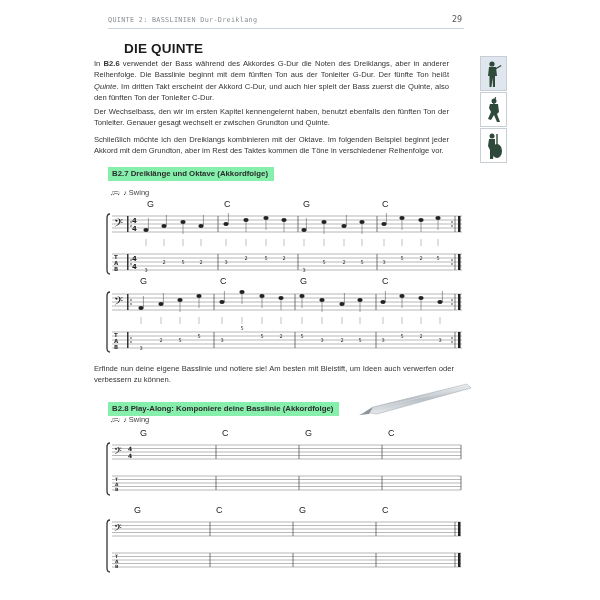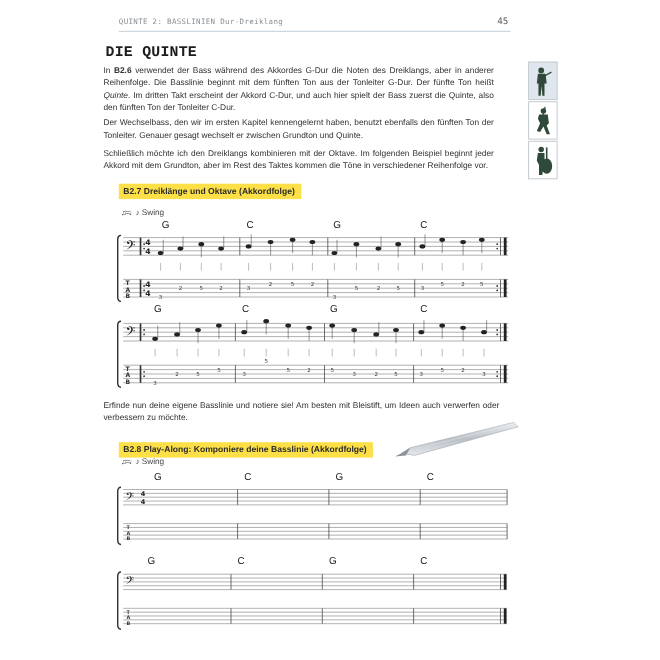--- a/index.html
+++ b/index.html
@@ -1,38 +1,38 @@
 <!DOCTYPE html>
 <html><head>
 <meta charset="utf-8">
 <style>
   html,body{margin:0;padding:0;}
   body{width:600px;height:600px;background:#fff;position:relative;overflow:hidden;font-family:"DejaVu Sans","Liberation Sans",sans-serif;color:#2a2a2a;}
   .abs{position:absolute;}
   .running-head{left:108px;top:16px;width:355px;font-family:"DejaVu Sans Mono","Liberation Mono",monospace;font-size:6.8px;color:#8a8f93;letter-spacing:0.3px;}
   .page-num{left:452px;top:15px;font-size:8px;color:#555;}
   .head-rule{left:108px;top:28px;width:356px;height:1px;background:#c9d3da;}
-  .h1{left:96px;top:41px;font-family:Liberation Mono, monospace;font-weight:bold;font-size:13.5px;color:#1c1c1c;letter-spacing:0.2px;}
+  .h1{left:124px;top:41px;font-family:Liberation Sans, sans-serif;font-weight:bold;font-size:13.5px;color:#1c1c1c;letter-spacing:0.2px;}
   .para{left:94px;width:355px;font-family:Liberation Sans, sans-serif;font-size:7.6px;line-height:11.3px;color:#333;text-align:justify;}
   .para b{font-weight:bold;}
   .para i{font-style:italic;}
-  .ex-head{left:108px;height:14px;background:#fde047;padding:0 6px 0 4px;font-family:"Liberation Sans",sans-serif;font-weight:bold;font-size:7.8px;line-height:14px;color:#2b2b2b;}
+  .ex-head{left:108px;height:14px;background:#86efac;padding:0 6px 0 4px;font-family:"Liberation Sans",sans-serif;font-weight:bold;font-size:7.8px;line-height:14px;color:#2b2b2b;}
   .swing{font-family:"Liberation Sans",sans-serif;font-size:7.5px;color:#444;}
   .swing .glyph{font-size:7px;color:#333;letter-spacing:-1px;margin-right:3px;}
   .chord{font-family:"Liberation Sans",sans-serif;font-size:9px;color:#222;}
   .side-icons{left:480px;top:56px;width:27px;}
   .side-box{width:25px;height:33px;border:1px solid #c8cfd4;margin-bottom:1px;display:flex;align-items:center;justify-content:center;}
   .side-box.active{background:#dfe6ee;}
   svg{display:block;}
 </style>
 </head>
 <body>
 
 <div class="abs running-head">QUINTE 2: BASSLINIEN Dur-Dreiklang</div>
-<div class="abs page-num">45</div>
+<div class="abs page-num">29</div>
 <div class="abs head-rule"></div>
 
 <div class="abs h1">DIE QUINTE</div>
 
 <div class="abs para" style="top:58px;"><span>In </span><b>B2.6</b><span> verwendet der Bass während des Akkordes G-Dur die Noten des Dreiklangs, aber in anderer Reihenfolge. Die Basslinie beginnt mit dem fünften Ton aus der Tonleiter G-Dur. Der fünfte Ton heißt </span><i>Quinte</i><span>. Im dritten Takt erscheint der Akkord C-Dur, und auch hier spielt der Bass zuerst die Quinte, also den fünften Ton der Tonleiter C-Dur.</span></div>
 
 <div class="abs para" style="top:106px;">Der Wechselbass, den wir im ersten Kapitel kennengelernt haben, benutzt ebenfalls den fünften Ton der Tonleiter. Genauer gesagt wechselt er zwischen Grundton und Quinte.</div>
 
 <div class="abs para" style="top:134px;">Schließlich möchte ich den Dreiklangs kombinieren mit der Oktave. Im folgenden Beispiel beginnt jeder Akkord mit dem Grundton, aber im Rest des Taktes kommen die Töne in verschiedener Reihenfolge vor.</div>
 
@@ -283,21 +283,21 @@
       <text x="216" y="52">3</text>
       <text x="236" y="52">2</text>
       <text x="254" y="52">5</text>
     <text x="277" y="52">3</text>
       <text x="296" y="48">5</text>
       <text x="315" y="48">2</text>
       <text x="334" y="52">3</text>
   </g>
 </svg>
 
-<div class="abs para" style="top:363px;width:360px;">Erfinde nun deine eigene Basslinie und notiere sie! Am besten mit Bleistift, um Ideen auch verwerfen oder verbessern zu möchte.</div>
+<div class="abs para" style="top:363px;width:360px;">Erfinde nun deine eigene Basslinie und notiere sie! Am besten mit Bleistift, um Ideen auch verwerfen oder verbessern zu können.</div>
 
 <svg class="abs" style="left:355px;top:378px;" width="125" height="40" viewBox="0 0 125 40">
   <defs>
       <linearGradient id="pg" x1="0" y1="0" x2="0" y2="1">
         <stop offset="0" stop-color="#f2f4f6"></stop>
         <stop offset="0.5" stop-color="#b9c0c6"></stop>
         <stop offset="1" stop-color="#e6e9ec"></stop>
       </linearGradient>
     </defs>
   <polygon points="10,34 18,29 112,6 116,10 22,36" fill="url(#pg)" stroke="#9aa3aa" stroke-width="0.5"></polygon>

